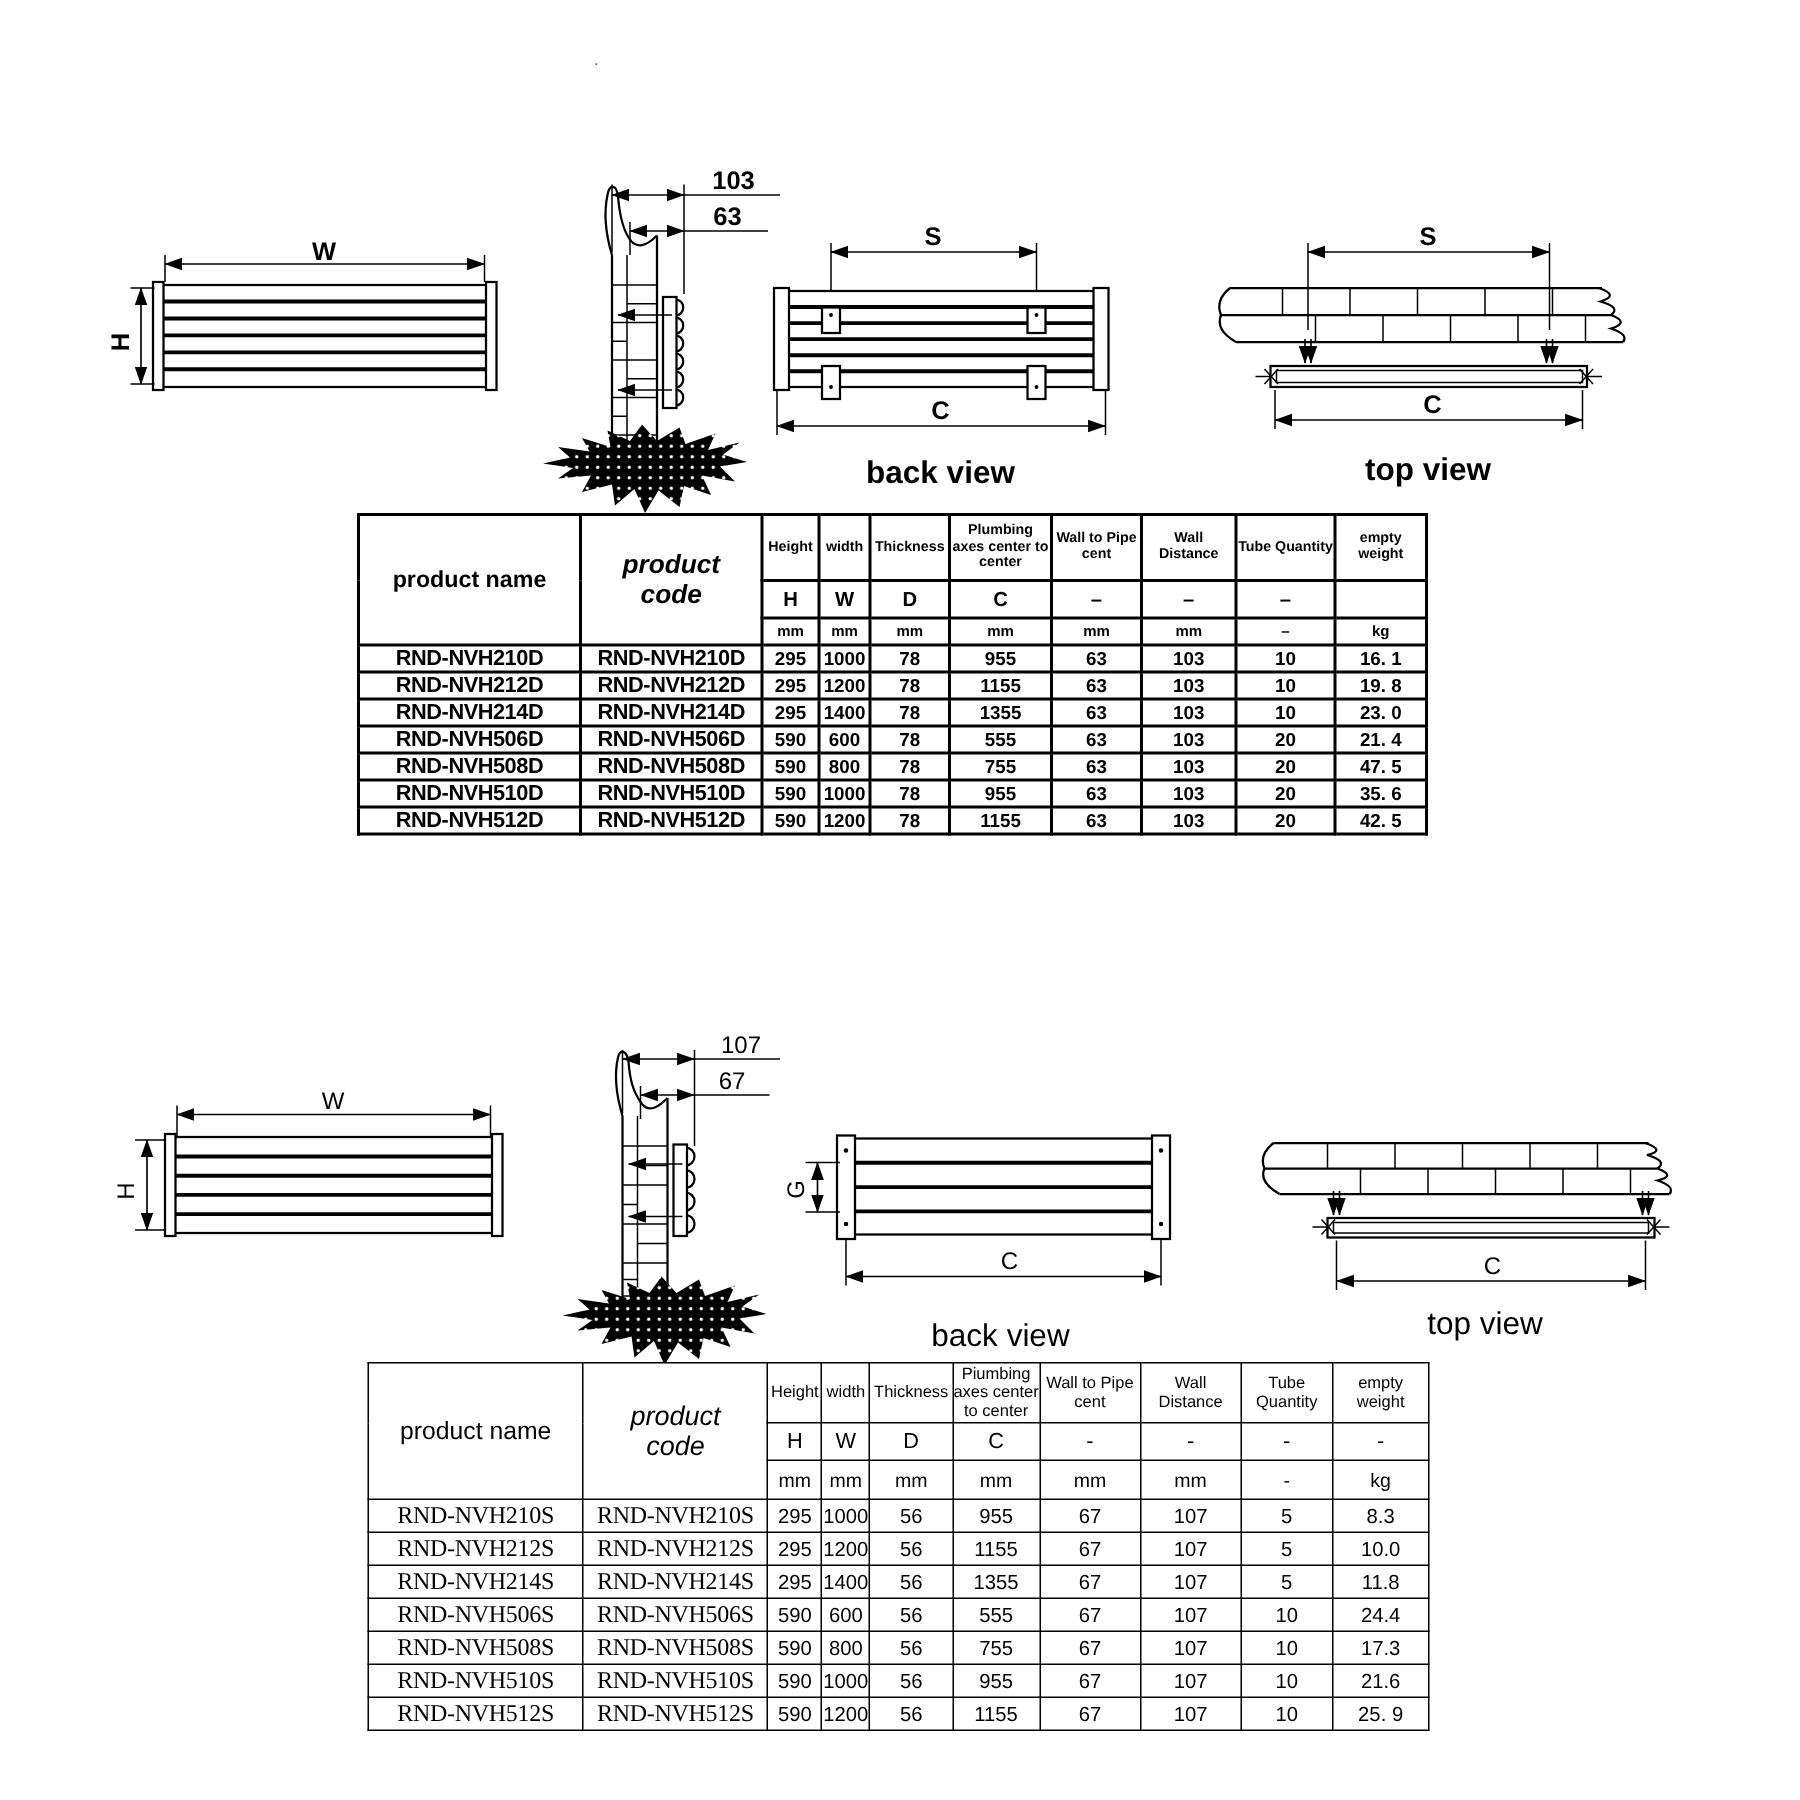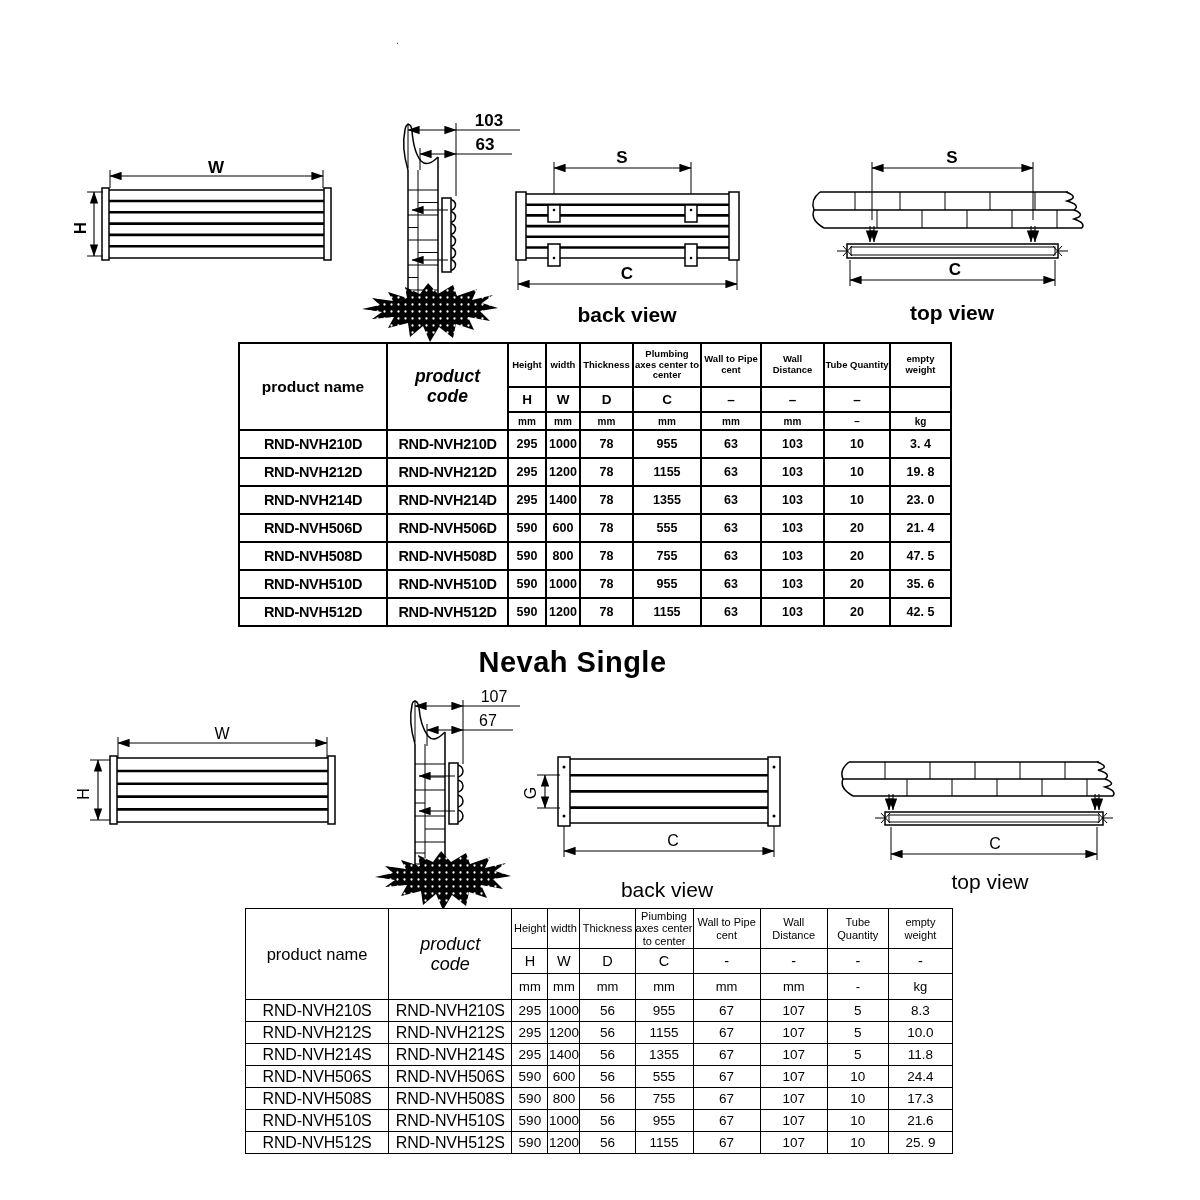--- a/index.html
+++ b/index.html
@@ -22,32 +22,32 @@
   svg .cap{font-size:21px;font-weight:600;}
   svg .capn{font-size:21px;font-weight:normal;}
 
   
   table{border-collapse:collapse;table-layout:fixed;background:#fff;}
   th,td{padding:0;text-align:center;vertical-align:middle;overflow:hidden;}
   table.t1{font-weight:bold;}
   .t1 th,.t1 td{border:2px solid #000;}
   .t2 th,.t2 td{border:1.5px solid #000;font-weight:normal;}
   .t1 tr.r1{height:44px;} .t1 tr.r2{height:25px;} .t1 tr.r3{height:18px;}
-  .t1 tbody tr{height:28px;}
+  .t1 tbody tr{height:18px;}
   .t2 tr.r1{height:40px;} .t2 tr.r2{height:25px;} .t2 tr.r3{height:26px;}
   .t2 tbody tr{height:22px;}
   .t1 .ch{font-size:9.5px;line-height:1.12;}
   .t2 .ch{font-size:11px;line-height:1.15;}
   .t1 .pn{font-size:15.5px;} .t1 .pc{font-size:17.5px;line-height:1.12;}
   .t2 .pn{font-size:16.5px;} .t2 .pc{font-size:18px;line-height:1.12;}
   .t1 .sy{font-size:13.5px;} .t2 .sy{font-size:14.5px;}
   .t1 .un{font-size:10px;} .t2 .un{font-size:13px;}
   .t1 td.cname{font-size:14.5px;letter-spacing:-0.3px;}
   .t1 td.cnum{font-size:12.5px;}
-  .t2 td.cname{font-size:16px;letter-spacing:-0.2px;}
+  .t2 td.cname{font-size:16px;letter-spacing:-0.2px;font-family:Liberation Serif, serif;}
   .t2 td.cnum{font-size:13.5px;}
   .pcwrap{white-space:pre-line;font-style:italic;}
 </style>
 </head>
 <body>
 
 <svg width="0" height="0" style="position:absolute" aria-hidden="true">
   <defs>
     <marker id="arr" viewBox="0 0 10 7" refX="9.6" refY="3.5" markerWidth="11" markerHeight="8" orient="auto-start-reverse">
       <path d="M0,0 L10,3.5 L0,7 Z" fill="#000"></path>
@@ -269,21 +269,21 @@
         <tr>
           <td class="cname">RND-NVH210D</td>
           <td class="cname">RND-NVH210D</td>
           <td class="cnum">295</td>
           <td class="cnum">1000</td>
           <td class="cnum">78</td>
           <td class="cnum">955</td>
           <td class="cnum">63</td>
           <td class="cnum">103</td>
           <td class="cnum">10</td>
-          <td class="cnum">3. 4</td>
+          <td class="cnum">16. 1</td>
         </tr>
         <tr>
           <td class="cname">RND-NVH212D</td>
           <td class="cname">RND-NVH212D</td>
           <td class="cnum">295</td>
           <td class="cnum">1200</td>
           <td class="cnum">78</td>
           <td class="cnum">1155</td>
           <td class="cnum">63</td>
           <td class="cnum">103</td>
@@ -346,21 +346,20 @@
           <td class="cnum">78</td>
           <td class="cnum">1155</td>
           <td class="cnum">63</td>
           <td class="cnum">103</td>
           <td class="cnum">20</td>
           <td class="cnum">42. 5</td>
         </tr>
       </tbody>
   </table>
 
-  <div class="abs title" style="left:0;top:646px;width:1145px;">Nevah Single</div>
 
   <svg class="abs" style="left:80px;top:725px;" width="265" height="110" viewBox="0 0 265 110">
     <g>
       <line class="thin" x1="38" y1="12" x2="38" y2="33"></line>
       <line class="thin" x1="247" y1="12" x2="247" y2="33"></line>
       <line class="dimln" x1="38" y1="18" x2="247" y2="18" marker-start="url(#arr)" marker-end="url(#arr)"></line>
       <text class="dimn" x="142" y="14" text-anchor="middle">W</text>
     </g>
     <g>
       <rect class="wrect" x="33.5" y="33" width="218" height="64"></rect>

